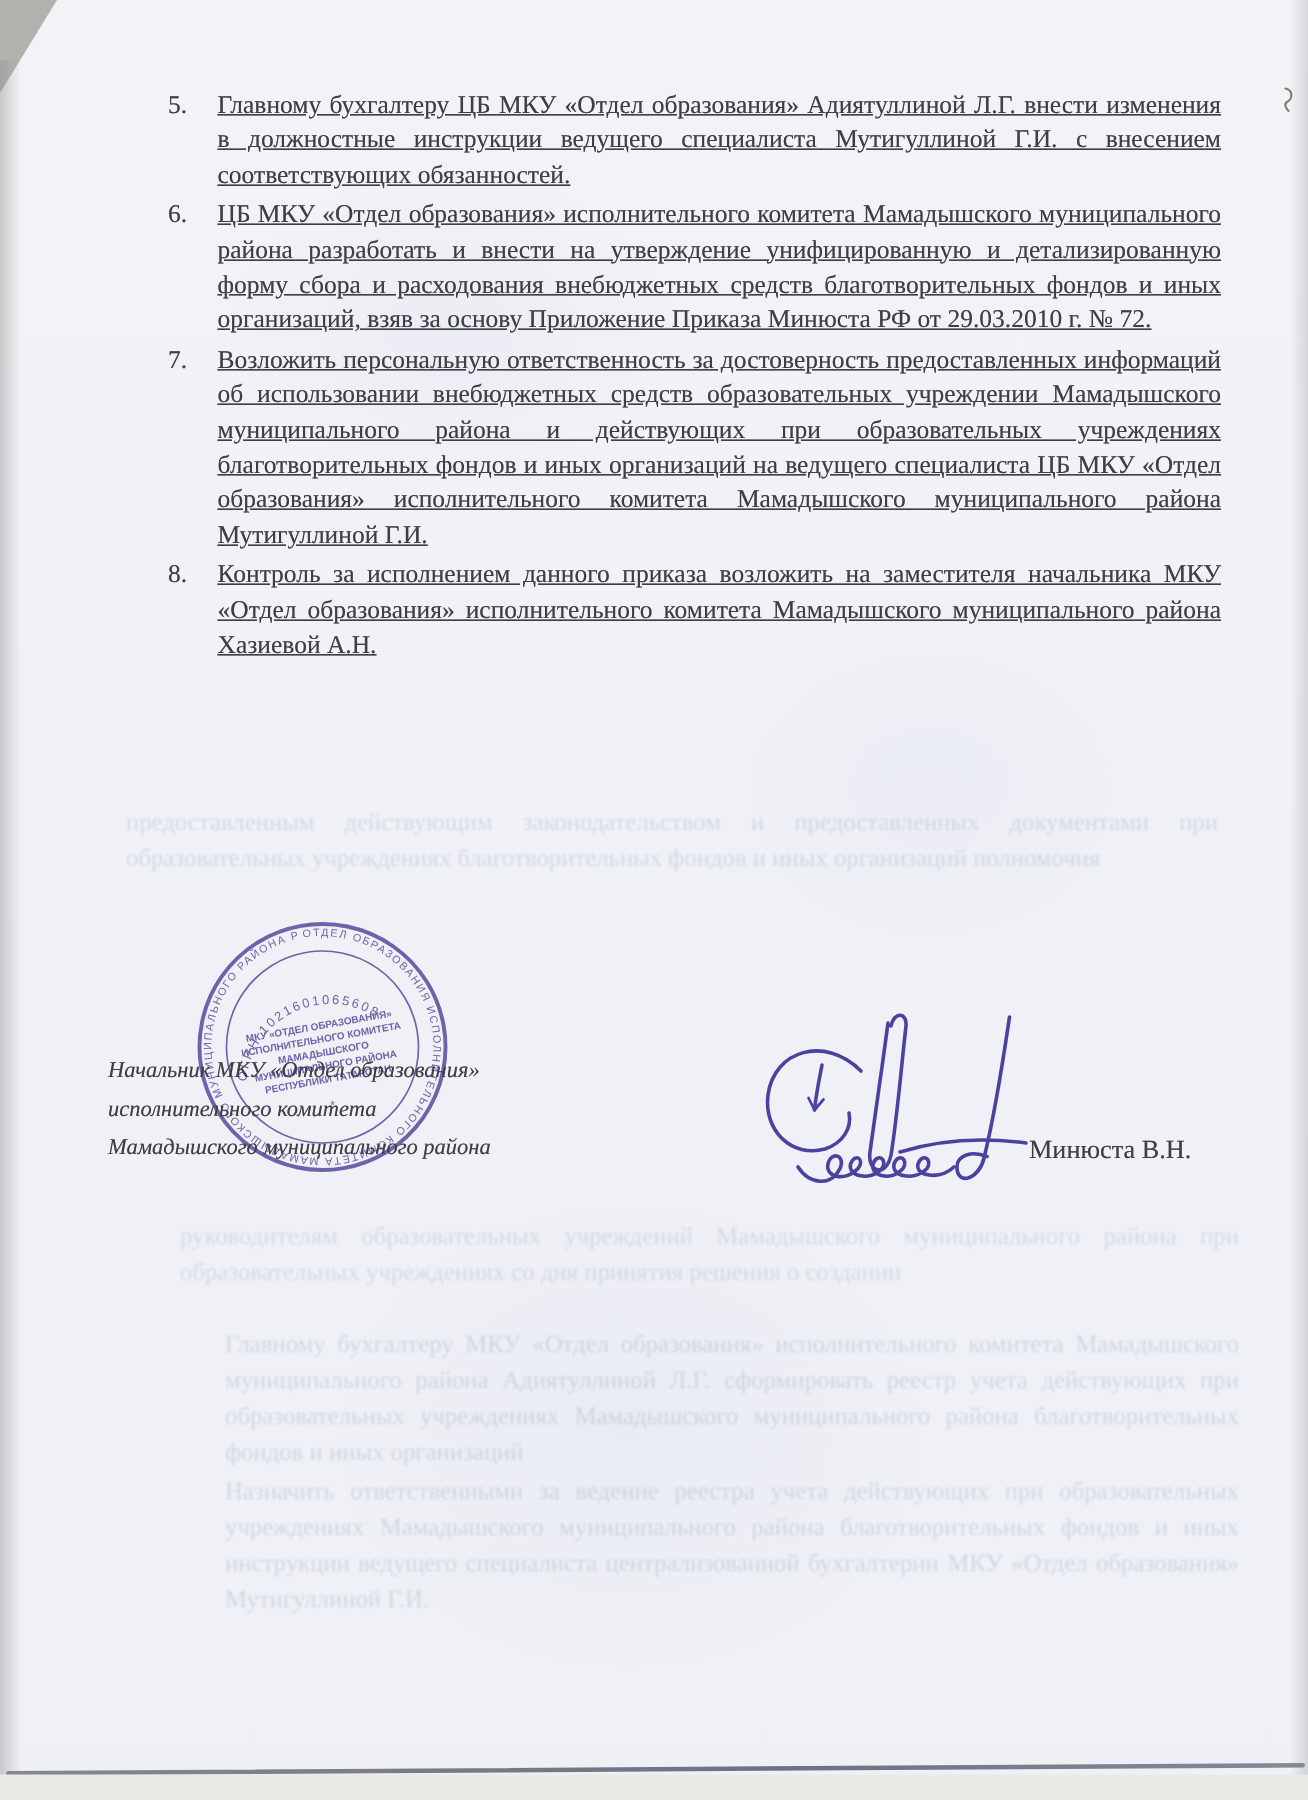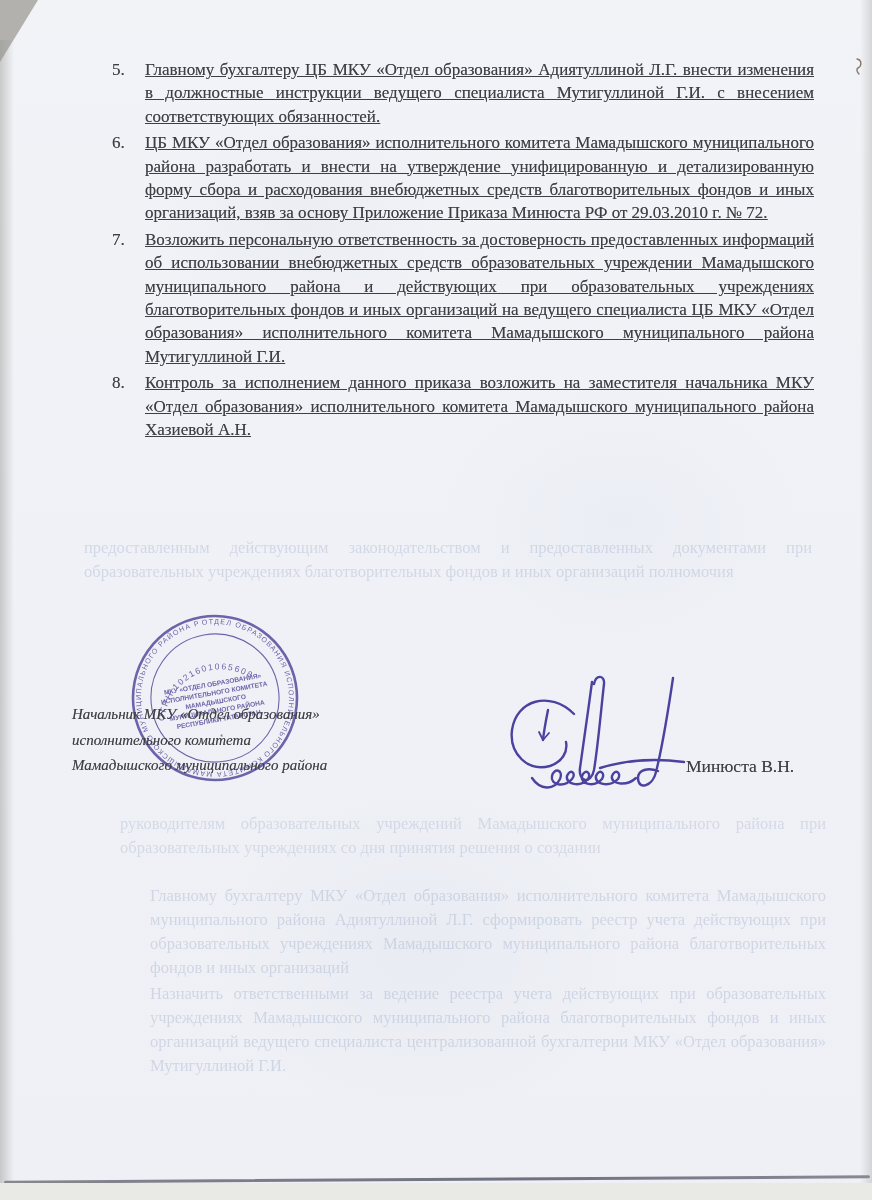--- a/index.html
+++ b/index.html
@@ -93,21 +93,21 @@
 
 <div class="scan">
   <div class="mottle"></div>
   <div class="corner-bg"></div>
   <div class="left-edge-shade"></div>
   <div class="right-edge-shade"></div>
 
   <div class="ghost g1">предоставленным действующим законодательством и предоставленных документами при образовательных учреждениях благотворительных фондов и иных организаций полномочия</div>
   <div class="ghost g3">руководителям образовательных учреждений Мамадышского муниципального района при образовательных учреждениях со дня принятия решения о создании</div>
   <div class="ghost g4">Главному бухгалтеру МКУ «Отдел образования» исполнительного комитета Мамадышского муниципального района Адиятуллиной Л.Г. сформировать реестр учета действующих при образовательных учреждениях Мамадышского муниципального района благотворительных фондов и иных организаций</div>
-  <div class="ghost g5">Назначить ответственными за ведение реестра учета действующих при образовательных учреждениях Мамадышского муниципального района благотворительных фондов и иных организаций ведущего специалиста централизованной бухгалтерии МКУ «Отдел образования» Мутигуллиной Г.И.</div>
+  <div class="ghost g5">Назначить ответственными за ведение реестра учета действующих при образовательных учреждениях Мамадышского муниципального района благотворительных фондов и иных инструкции ведущего специалиста централизованной бухгалтерии МКУ «Отдел образования» Мутигуллиной Г.И.</div>
 
   <div class="order-list">
     <div class="order-item">
       <span class="order-num">5.</span>
       <span class="order-text">Главному бухгалтеру ЦБ МКУ «Отдел образования» Адиятуллиной Л.Г. внести изменения в должностные инструкции ведущего специалиста Мутигуллиной Г.И. с внесением соответствующих обязанностей.</span>
     </div>
     <div class="order-item">
       <span class="order-num">6.</span>
       <span class="order-text">ЦБ МКУ «Отдел образования» исполнительного комитета Мамадышского муниципального района разработать и внести на утверждение унифицированную и детализированную форму сбора и расходования внебюджетных средств благотворительных фондов и иных организаций, взяв за основу Приложение Приказа Минюста РФ от 29.03.2010 г. № 72.</span>
     </div>

